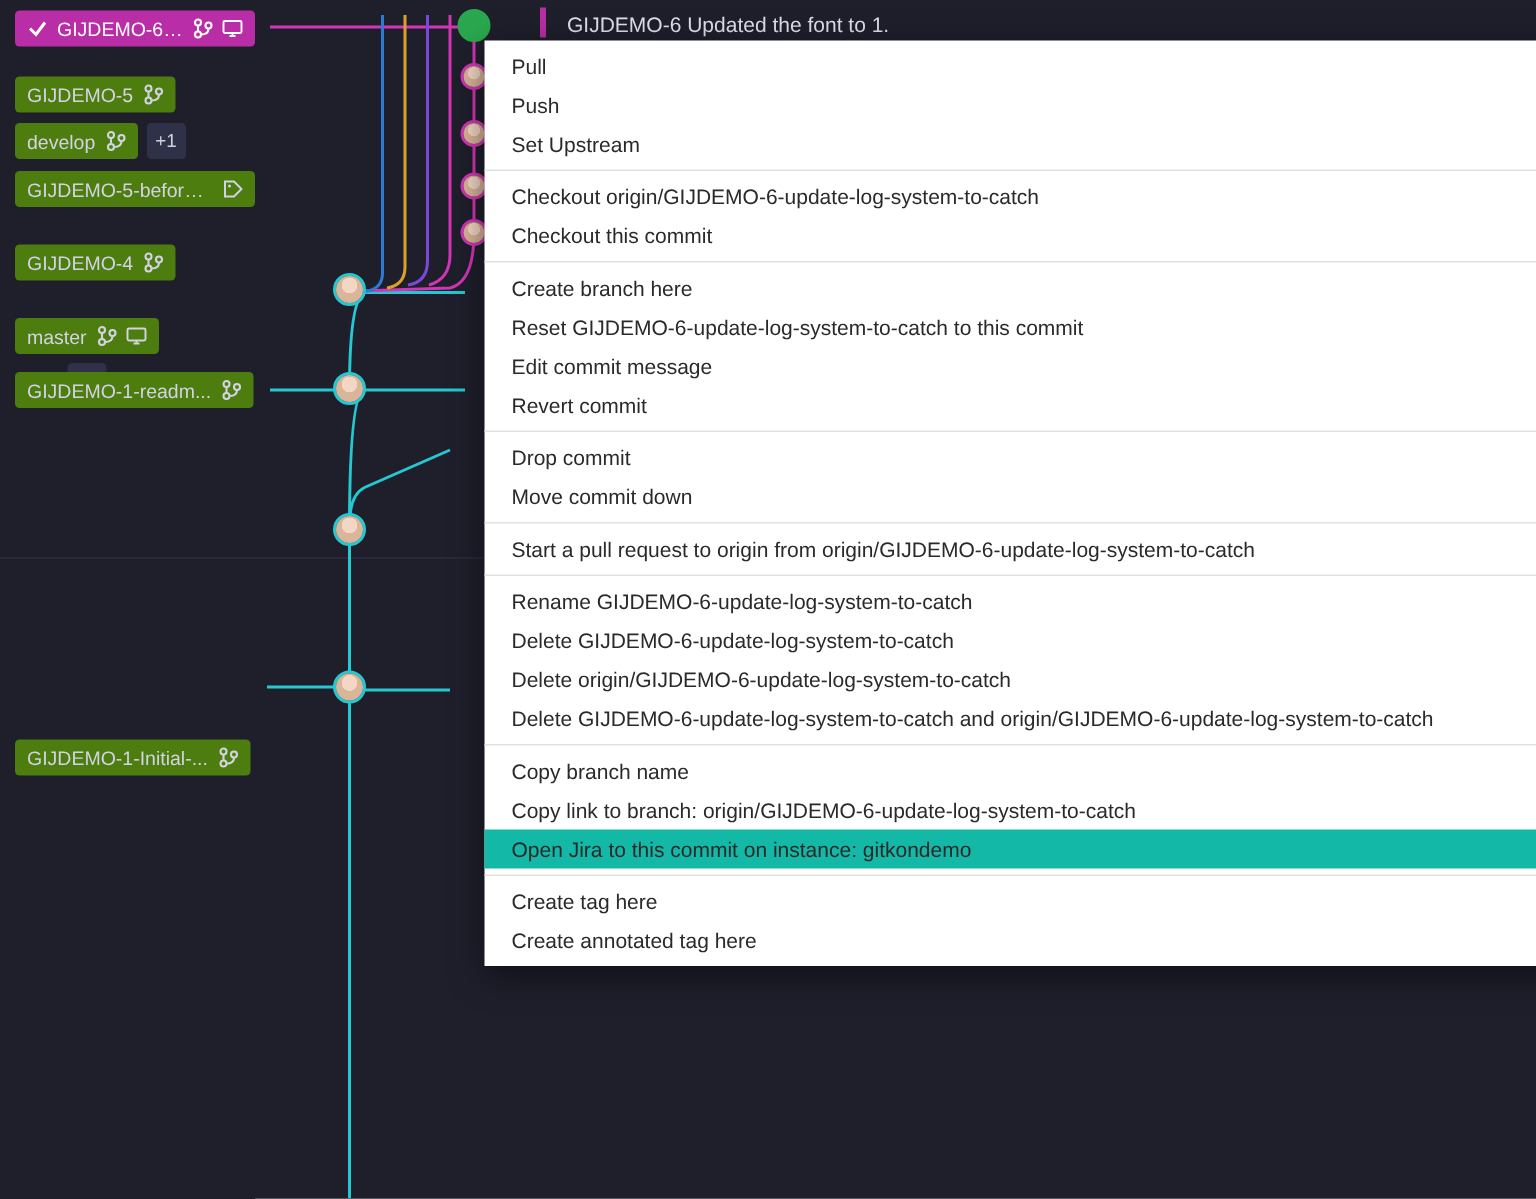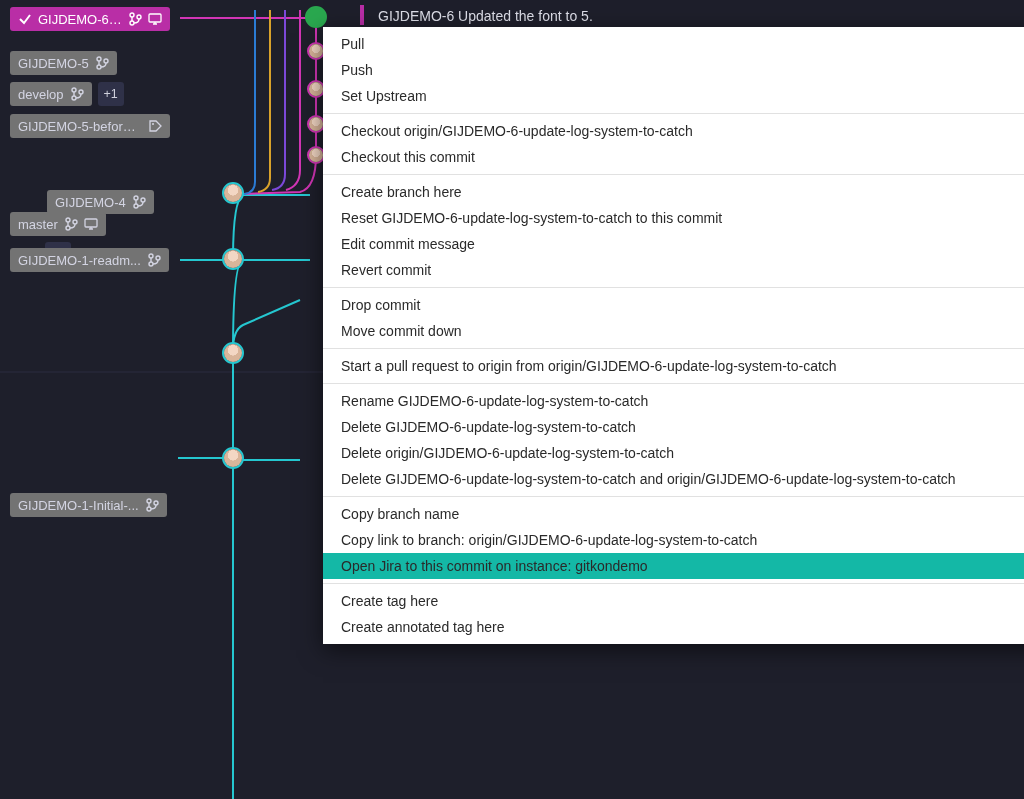--- a/index.html
+++ b/index.html
@@ -29,21 +29,21 @@
     display: flex;
     align-items: center;
     gap: 6px;
   }
   .pill {
     display: inline-flex;
     align-items: center;
     gap: 6px;
     height: 24px;
     padding: 0 8px;
-    background: #737373;
+    background: #4d7c0f;
     border-radius: 3px;
     color: #d3d4e2;
     font-size: 13px;
     white-space: nowrap;
     max-width: 160px;
   }
   .pill.selected {
     background: #b92ea6;
     color: #fff;
   }
@@ -155,21 +155,21 @@
   <path d="M316 18 L316 155 Q316 188 300 192 L240 194" stroke="#d235b5" stroke-width="2" fill="none"></path>
   <path d="M180 18 L306 18" stroke="#d235b5" stroke-width="2" fill="none"></path>
 
   <path d="M255 10 L255 182 Q255 192 245 194 L236 194" stroke="#2b7bd4" stroke-width="2" fill="none"></path>
   <path d="M270 10 L270 178 Q270 190 258 192" stroke="#d9a22b" stroke-width="2" fill="none"></path>
   <path d="M285 10 L285 174 Q285 188 272 190" stroke="#7c48d9" stroke-width="2" fill="none"></path>
   <path d="M300 10 L300 170 Q300 186 286 190" stroke="#d235b5" stroke-width="2" fill="none"></path>
 </svg>
 
 <div class="commit-bar"></div>
-<div class="commit-title">GIJDEMO-6 Updated the font to 5.</div>
+<div class="commit-title">GIJDEMO-6 Updated the font to 1.</div>
 
 <div class="node green" style="left:305px; top:6px;"></div>
 <div class="node pink sm" style="left:307px; top:42px;">
     <div class="face"></div>
   </div>
 <div class="node pink sm" style="left:307px; top:80px;">
     <div class="face"></div>
   </div>
 <div class="node pink sm" style="left:307px; top:115px;">
     <div class="face"></div>
@@ -235,21 +235,21 @@
     <div class="branch-row" style="top: 114px;">
       <div class="pill">
         <span class="txt">GIJDEMO-5-before-...</span>
         <span class="ico">
           <svg viewBox="0 0 14 14">
             <use href="#ico-tag"></use>
           </svg>
         </span>
       </div>
     </div>
-    <div class="branch-row" style="top: 190px; margin-left: 37px;">
+    <div class="branch-row" style="top: 163px;">
       <div class="pill">
         <span class="txt">GIJDEMO-4</span>
         <span class="ico">
           <svg viewBox="0 0 14 14">
             <use href="#ico-branch"></use>
           </svg>
         </span>
       </div>
     </div>
     <div class="branch-row" style="top: 212px; flex-direction: column;">

